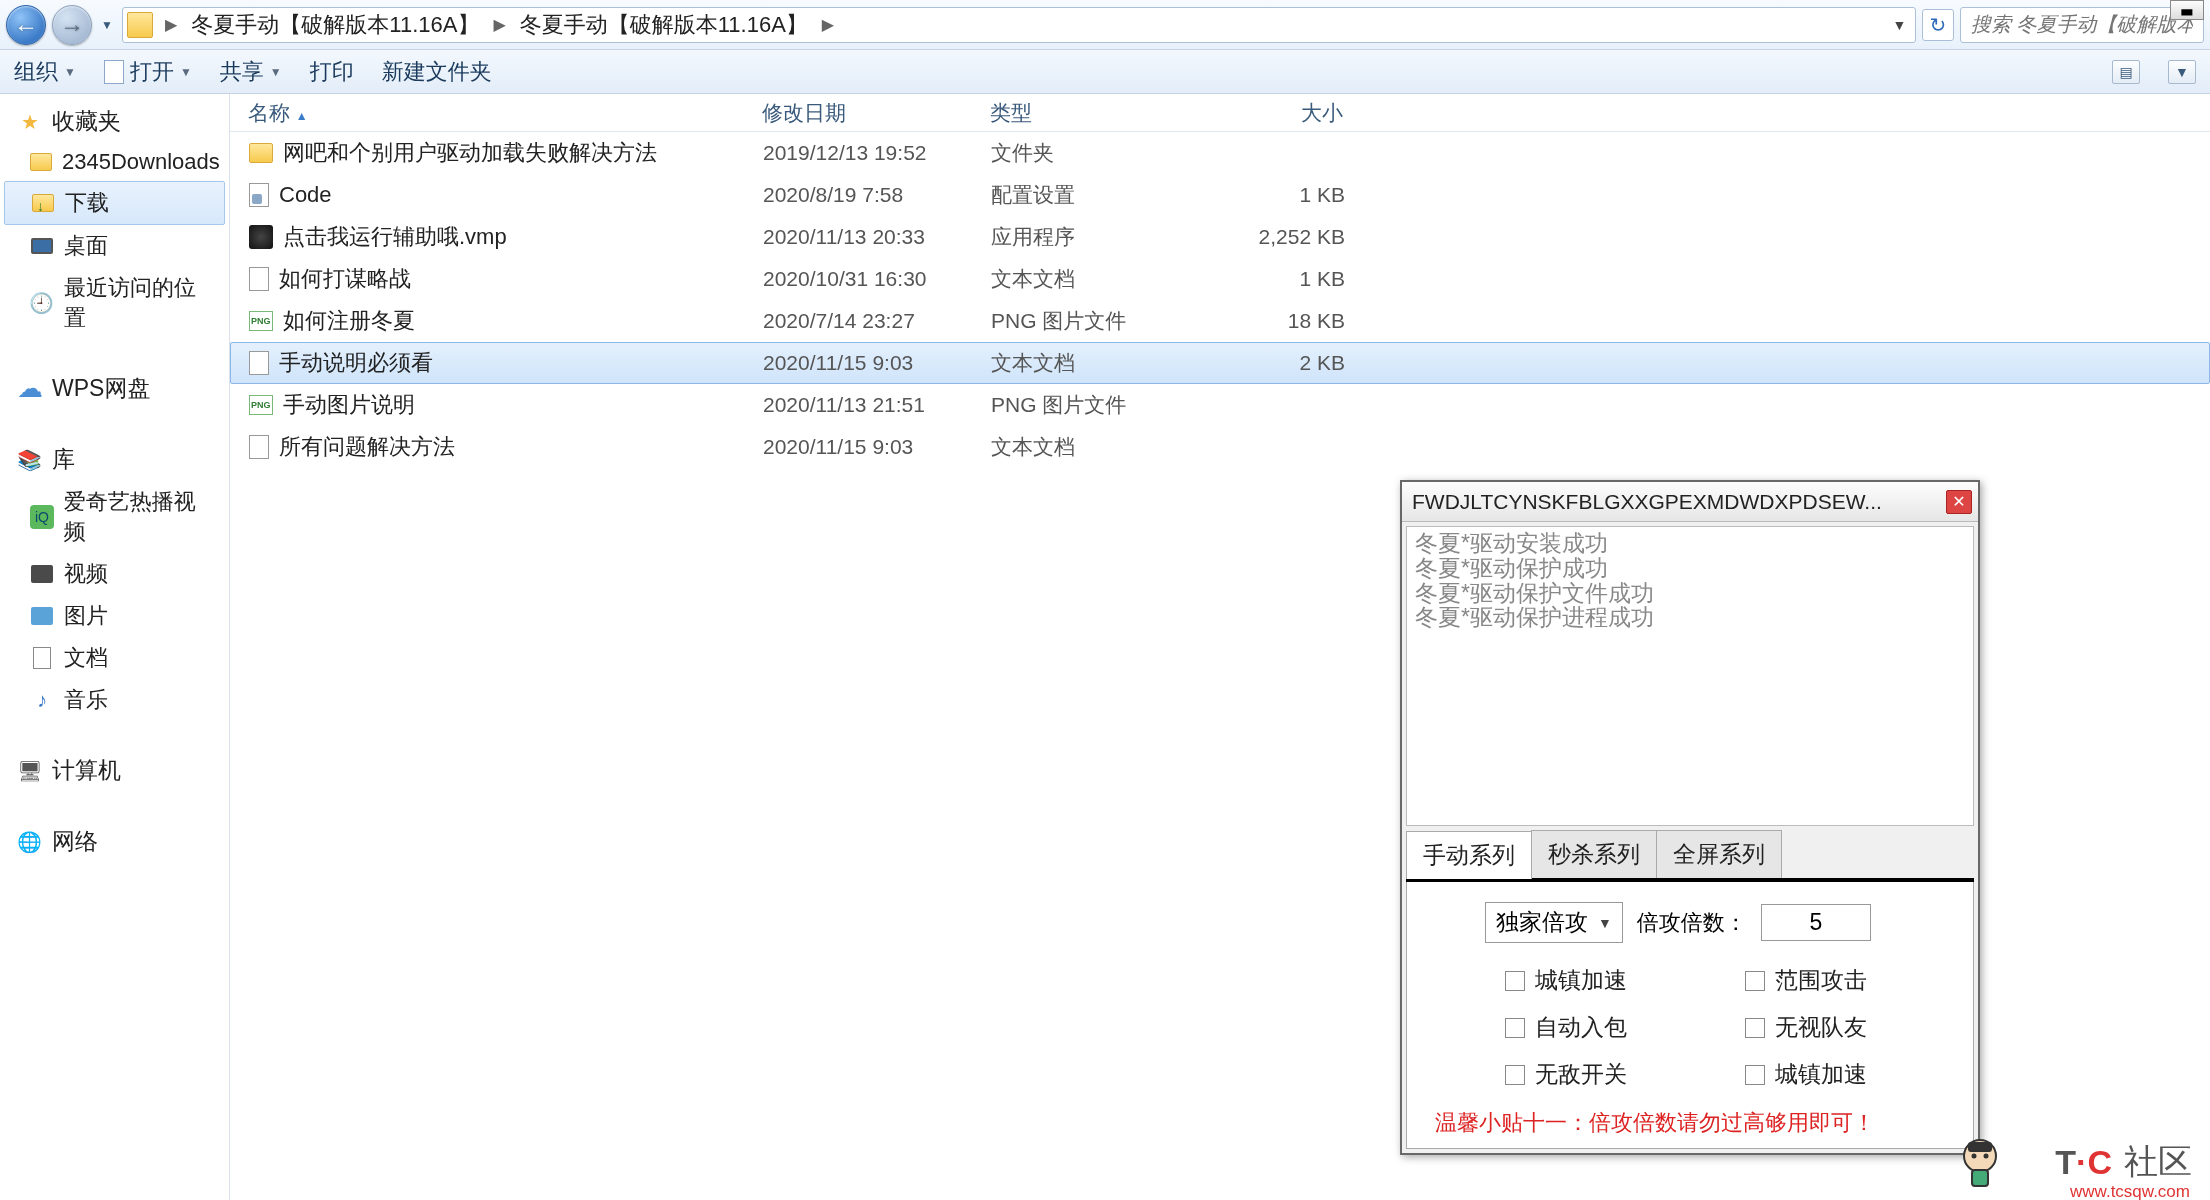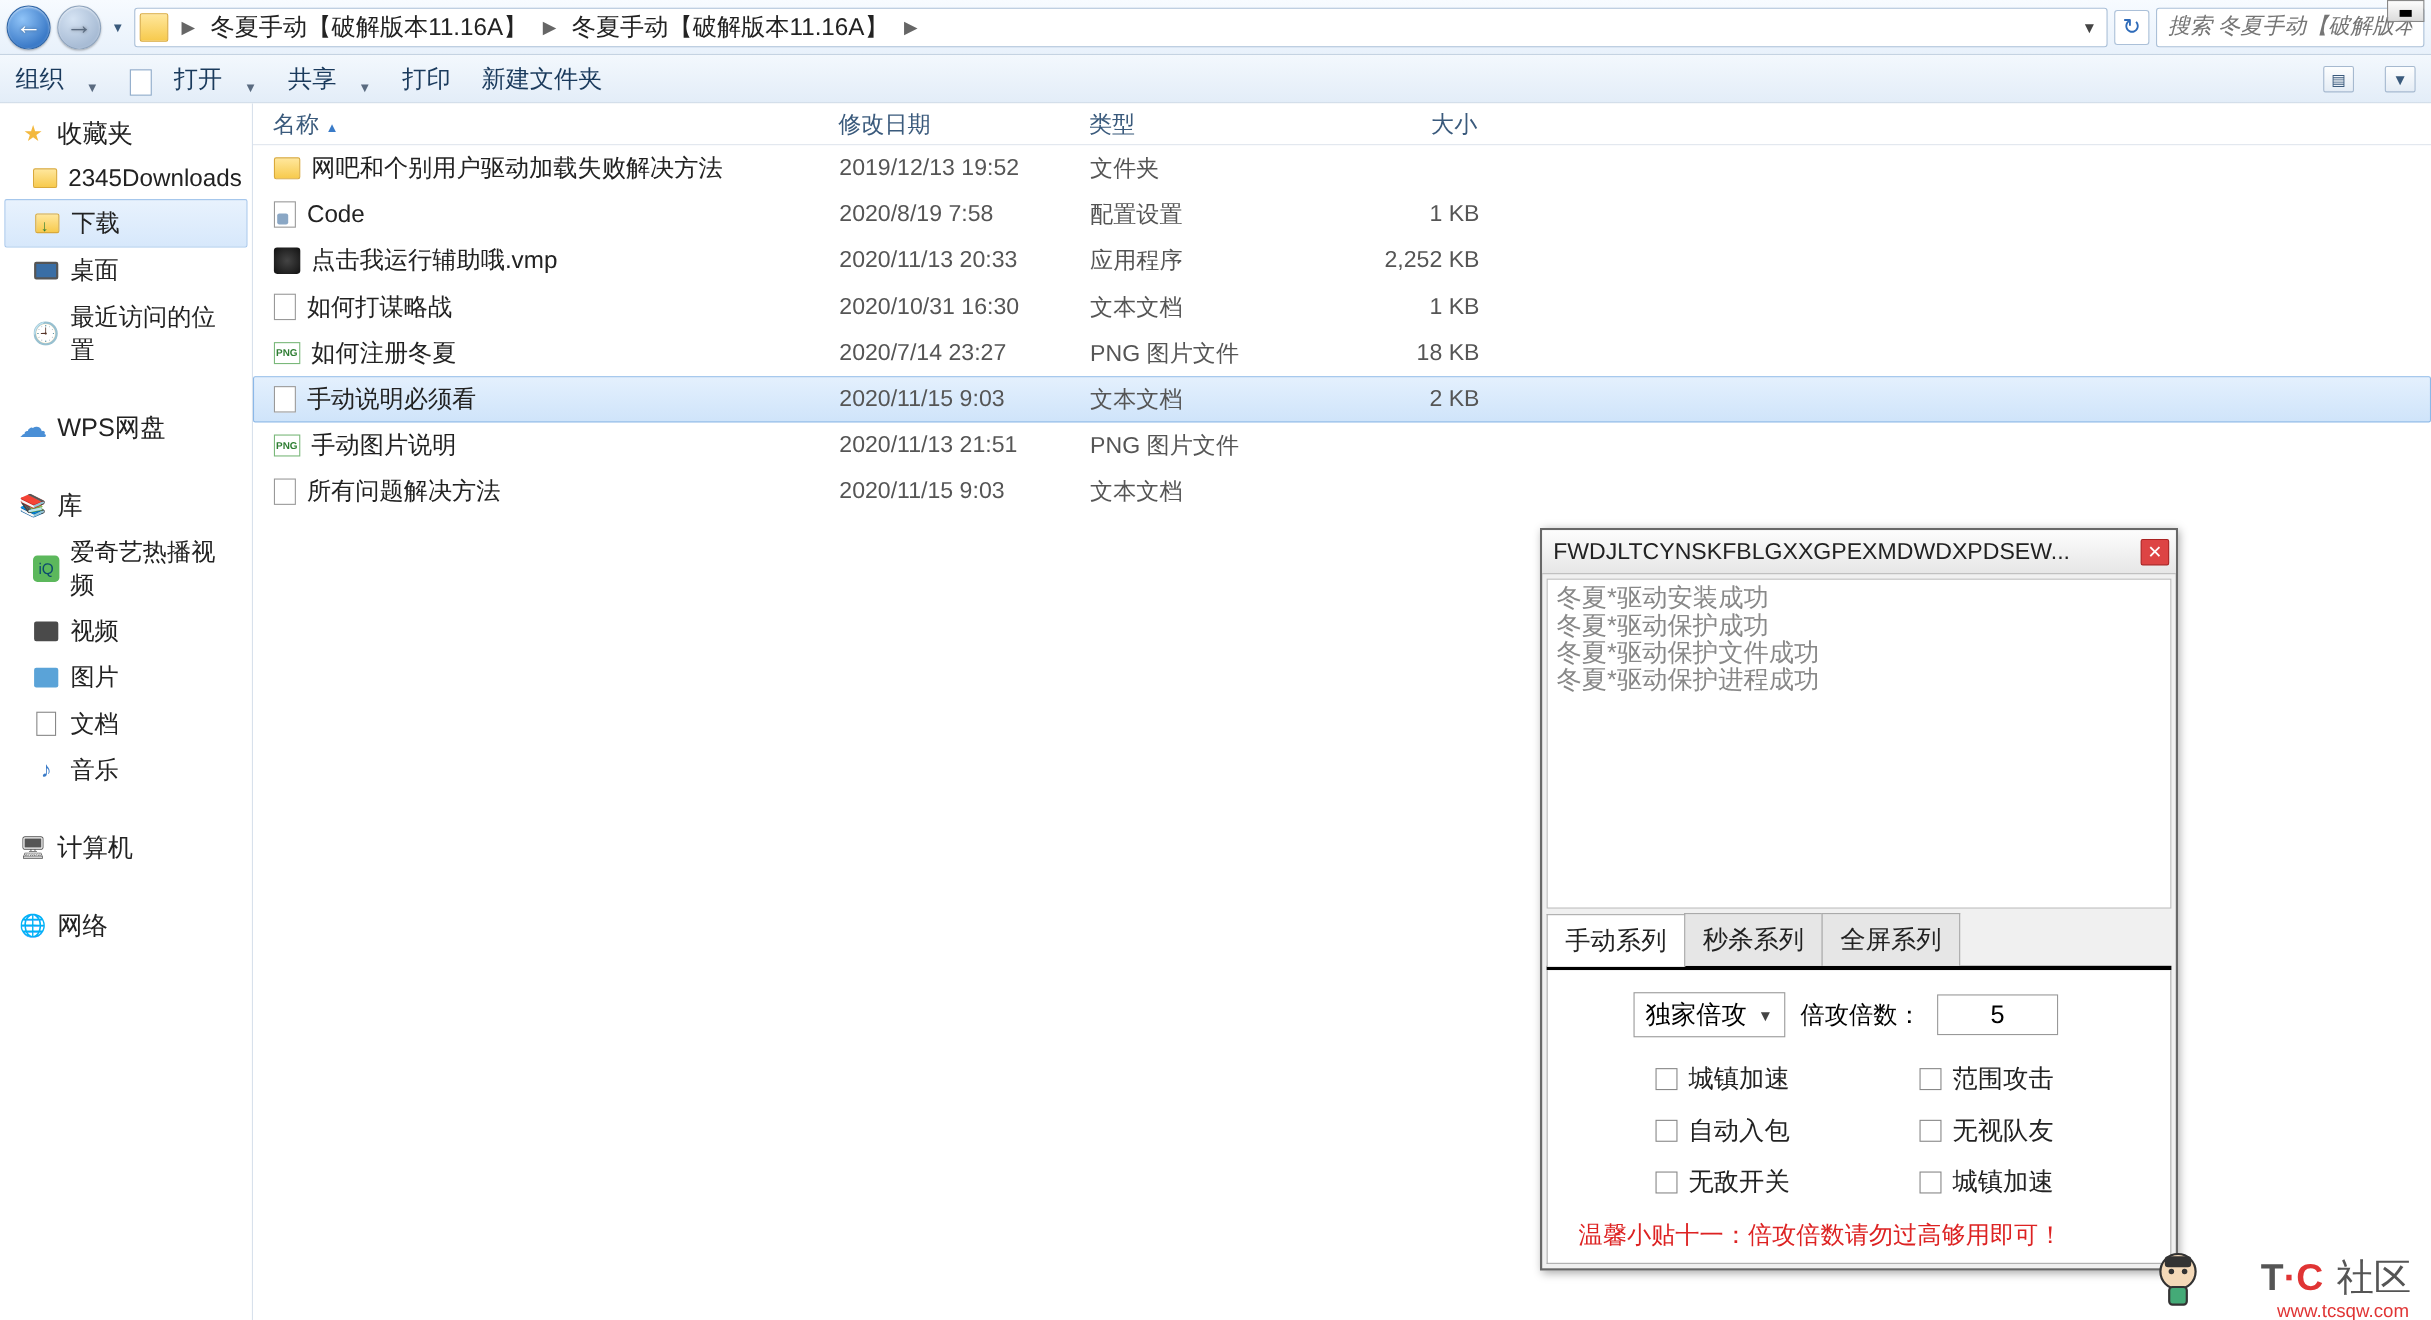--- a/index.html
+++ b/index.html
@@ -15,21 +15,21 @@
 .breadcrumb { flex:1; height:36px; background:#fff; border:1px solid #abc0d8; border-radius:3px; display:flex; align-items:center; padding:0 4px; gap:2px; font-size:22px; color:#222; }
 .bc-icon { width:26px; height:26px; background:linear-gradient(#ffe79c,#f7ca4d); border:1px solid #d9a93a; border-radius:2px; margin-right:4px; }
 .bc-sep { color:#666; padding:0 6px; font-size:16px; }
 .bc-seg { padding:2px 6px; }
 .bc-dd { width:24px; height:32px; display:flex; align-items:center; justify-content:center; border-left:1px solid transparent; color:#444; font-size:14px; margin-left:auto; }
 .refresh-btn { width:32px; height:32px; border:1px solid #abc0d8; background:#fff; border-radius:3px; display:flex; align-items:center; justify-content:center; color:#2e6bb9; font-size:20px; }
 .searchbox { width:244px; height:36px; border:1px solid #abc0d8; border-radius:3px; background:#fff; padding:0 10px; font-size:20px; color:#888; font-style:italic; }
 
 
 .toolbar { height:44px; background:linear-gradient(#f3f8fd,#e3edf8); border-bottom:1px solid #c5d3e2; display:flex; align-items:center; padding:0 14px; gap:28px; font-size:22px; color:#1a3a5c; }
-.tb-item { display:flex; align-items:flex-end; gap:20px; cursor:pointer; }
+.tb-item { display:flex; align-items:center; gap:6px; cursor:pointer; }
 .tb-caret { font-size:12px; color:#5a6b80; }
 .tb-page-icon { width:20px; height:24px; background:#fff; border:1px solid #8ba8c8; position:relative; }
 .tb-spacer { flex:1; }
 .view-btn { width:28px; height:24px; border:1px solid #a6b9cf; background:linear-gradient(#fdfefe,#e4ecf5); border-radius:2px; display:flex; align-items:center; justify-content:center; font-size:14px; color:#3a5a7c; }
 
 
 .main { display:flex; height:calc(100% - 94px); }
 .sidebar { width:230px; background:#fff; border-right:1px solid #d8e1ec; padding-top:6px; overflow:hidden; }
 .sb-item { display:flex; align-items:center; gap:10px; padding:6px 12px 6px 30px; font-size:22px; color:#222; cursor:pointer; }
 .sb-item.top { padding-left:18px; font-size:23px; }

